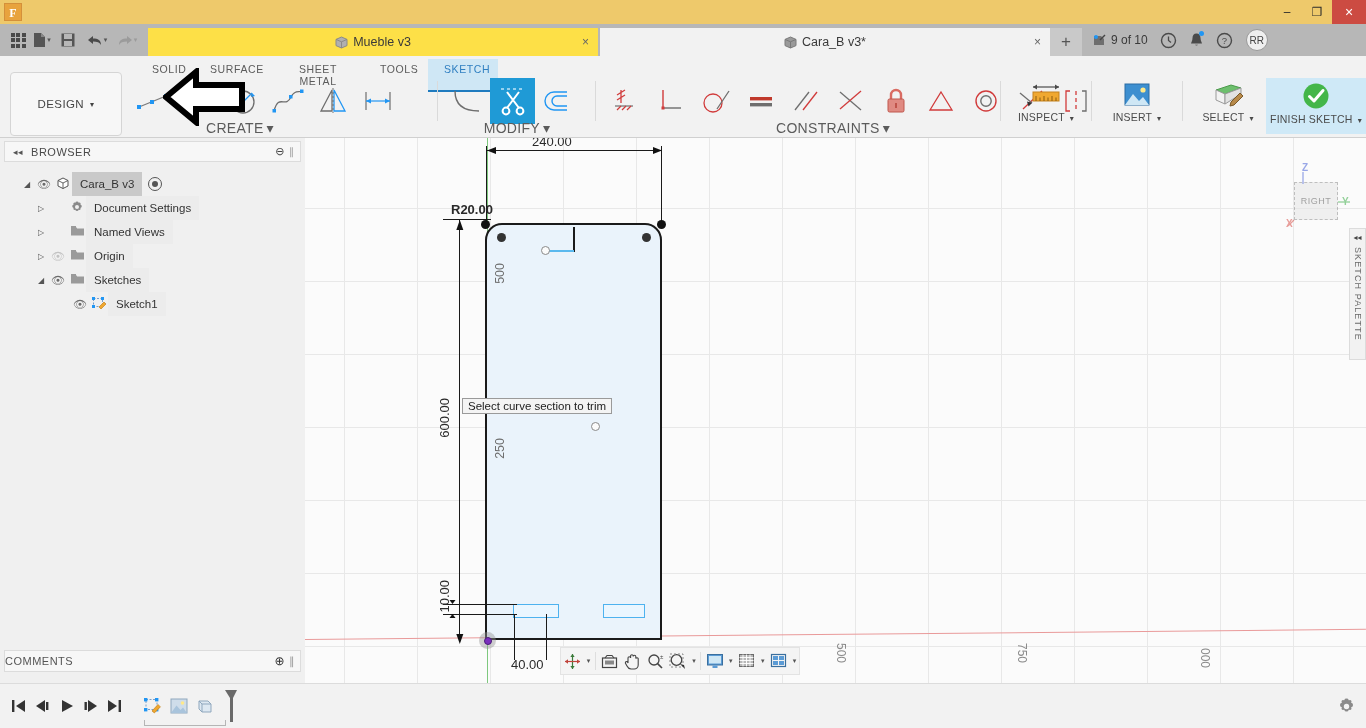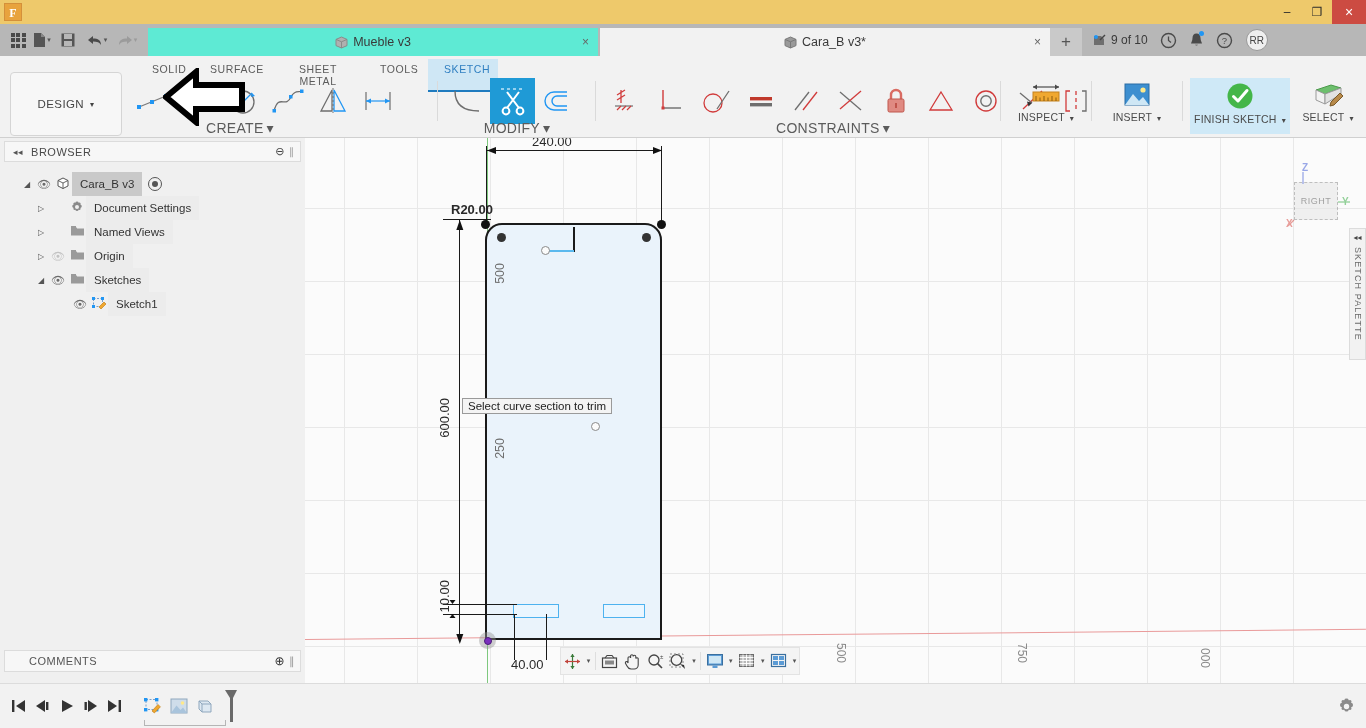--- a/index.html
+++ b/index.html
@@ -42,21 +42,21 @@
     width:24px; height:32px; display:flex; align-items:center;
     justify-content:center; color:#4a4a4a;
   }
   .qsep { width:6px; }
   .caret { font-size:7px; color:#555; margin-left:1px; }
   .grid9 { display:grid; grid-template-columns:repeat(3,4px);
     grid-template-rows:repeat(3,4px); gap:1.5px; }
   .grid9 i { background:#4a4a4a; display:block; width:4px; height:4px; }
 
   .doctab {
-    height:28px; margin-top:4px; background:#5eead4;
+    height:28px; margin-top:4px; background:#fde047;
     display:flex; align-items:center; position:relative;
     font-size:12.5px; color:#3a3a3a; justify-content:center;
   }
   .doctab.active { background:#f2f2f2; }
   .doctab .tname { display:flex; align-items:center; gap:5px; }
   .doctab .tclose {
     position:absolute; right:9px; color:#666; font-size:12px;
   }
   .cubeicon { width:13px; height:13px; display:inline-block; }
   .plustab {
@@ -147,21 +147,21 @@
     border:1.5px solid #555; margin-left:6px; position:relative; }
   .radio::after { content:''; position:absolute; left:3px; top:3px;
     width:6px; height:6px; border-radius:50%; background:#555; }
 
   .comments {
     position:absolute; left:4px; top:650px; width:297px; height:22px;
     background:#f7f7f7; border:1px solid #dcdcdc; display:flex;
     align-items:center; font-size:11px; color:#555; letter-spacing:.5px;
     z-index:6;
   }
-  .comments span.lab { margin-left:24px; }
+  .comments span.lab { }
   .comments .plus { margin-left:auto; margin-right:4px; font-size:12px;
     color:#333;}
   .comments .grip { width:7px; margin-right:4px; color:#999; }
 
   
   .canvas {
     position:absolute; left:305px; top:138px; width:1061px; height:545px;
     background:#fbfbfb; overflow:hidden;
   }
   .gridlines { position:absolute; inset:0;
@@ -601,39 +601,39 @@
           <rect x="3" y="2" width="24" height="21" fill="#3d8fd0" stroke="#2a6ca3"></rect>
           <circle cx="21" cy="8" r="2.6" fill="#ffe98a"></circle>
           <path d="M3 23 L11 12 L17 19 L21 15 L27 23 Z" fill="#cfe7f5"></path>
         </svg>
         <span class="cap">
           <span>INSERT</span>
           <span style="margin-left:2px;font-size:8px">▾</span>
         </span>
       </div>
       <div class="vsep"></div>
-      <div class="bigbtn hl">
-        <svg width="28" height="28" viewBox="0 0 28 28">
-          <circle cx="14" cy="14" r="12.5" fill="#44b649"></circle>
-          <path d="M7.5 14.5 L12 19 L21 8.5" stroke="#fff" stroke-width="3" fill="none" stroke-linecap="round" stroke-linejoin="round"></path>
-        </svg>
-        <span class="cap">
-          <span>FINISH SKETCH</span>
-          <span style="margin-left:2px;font-size:8px">▾</span>
-        </span>
-      </div>
       <div class="bigbtn">
         <svg width="34" height="26" viewBox="0 0 34 26">
           <path d="M5 8 L20 3 L30 6 L14 12 Z" fill="#6dbf6d" stroke="#4a9a4a"></path>
           <path d="M5 8 L5 18 L14 22 L14 12 Z" fill="#f2f2f2" stroke="#9a9a9a"></path>
           <path d="M14 12 L30 6 L30 12 L14 22 Z" fill="#e2e2e2" stroke="#9a9a9a"></path>
           <path d="M20 20 L29 11 l3 3 l-9 9 l-4 1 z" fill="#b88a4a" stroke="#7a5a2a"></path>
         </svg>
         <span class="cap">
           <span>SELECT</span>
+          <span style="margin-left:2px;font-size:8px">▾</span>
+        </span>
+      </div>
+      <div class="bigbtn hl">
+        <svg width="28" height="28" viewBox="0 0 28 28">
+          <circle cx="14" cy="14" r="12.5" fill="#44b649"></circle>
+          <path d="M7.5 14.5 L12 19 L21 8.5" stroke="#fff" stroke-width="3" fill="none" stroke-linecap="round" stroke-linejoin="round"></path>
+        </svg>
+        <span class="cap">
+          <span>FINISH SKETCH</span>
           <span style="margin-left:2px;font-size:8px">▾</span>
         </span>
       </div>
     </div>
   </div>
 
   <div class="canvas">
     <div class="gridlines"></div>
     <div class="axis-x"></div>
     <div class="axis-y"></div>

